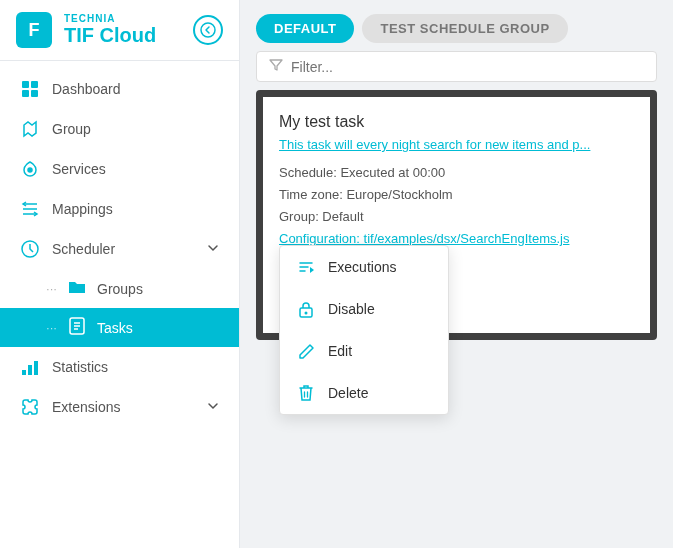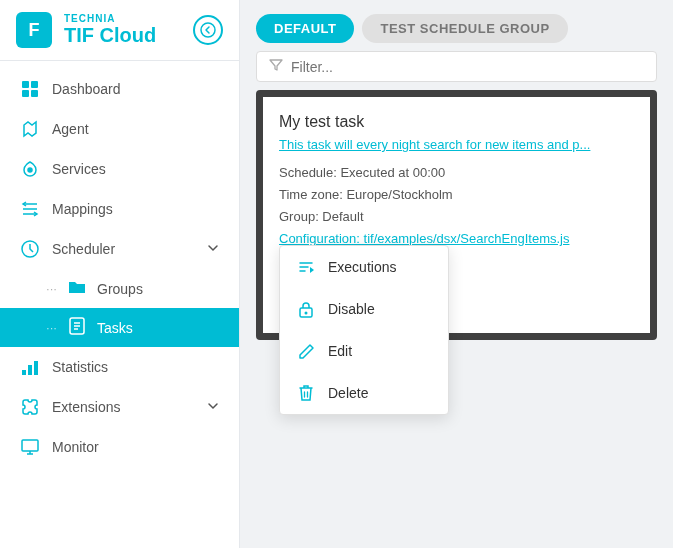--- a/index.html
+++ b/index.html
@@ -317,21 +317,21 @@
       </span>
       <span class="nav-label">Dashboard</span>
     </div>
 
     <div class="nav-item">
       <span class="nav-icon">
         <svg class="icon-svg" viewBox="0 0 20 20" fill="none" stroke="#00bcd4" stroke-width="1.5">
             <path d="M4 6l4-3 4 3 4-3v11l-4 3-4-3-4 3V6z"></path>
           </svg>
       </span>
-      <span class="nav-label">Agent</span>
+      <span class="nav-label">Group</span>
     </div>
 
     <div class="nav-item">
       <span class="nav-icon">
         <svg class="icon-svg" viewBox="0 0 20 20" fill="none" stroke="#00bcd4" stroke-width="1.5">
             <path d="M10 3C10 3 4 6 4 11a6 6 0 0012 0C16 6 10 3 10 3z"></path>
             <circle cx="10" cy="11" r="2" fill="#00bcd4"></circle>
           </svg>
       </span>
       <span class="nav-label">Services</span>
@@ -401,29 +401,20 @@
           </svg>
       </span>
       <span class="nav-label">Extensions</span>
       <span class="expand-icon">
         <svg width="12" height="12" viewBox="0 0 12 12">
             <path d="M2 4l4 4 4-4" stroke="#555" stroke-width="1.5" fill="none" stroke-linecap="round"></path>
           </svg>
       </span>
     </div>
 
-    <div class="nav-item">
-      <span class="nav-icon">
-        <svg class="icon-svg" viewBox="0 0 20 20" fill="none" stroke="#00bcd4" stroke-width="1.5">
-            <rect x="2" y="3" width="16" height="11" rx="1"></rect>
-            <path d="M7 17h6M10 14v3"></path>
-          </svg>
-      </span>
-      <span class="nav-label">Monitor</span>
-    </div>
   </nav>
 </aside>
 
 <main class="main-content">
 
   <div class="tab-bar">
     <button class="tab-btn active">DEFAULT</button>
     <button class="tab-btn inactive">TEST SCHEDULE GROUP</button>
   </div>
 

